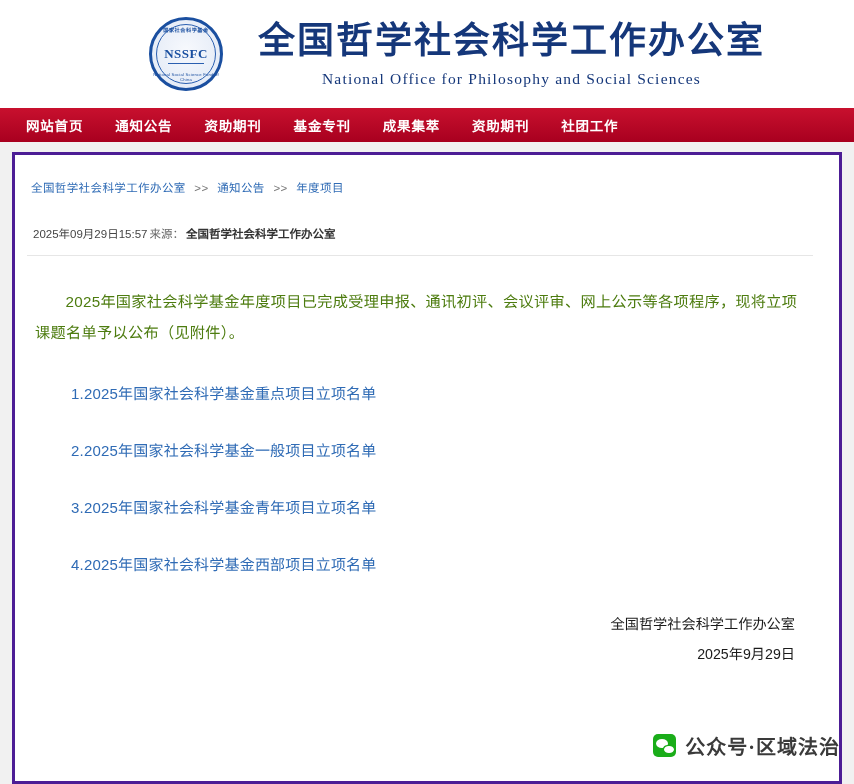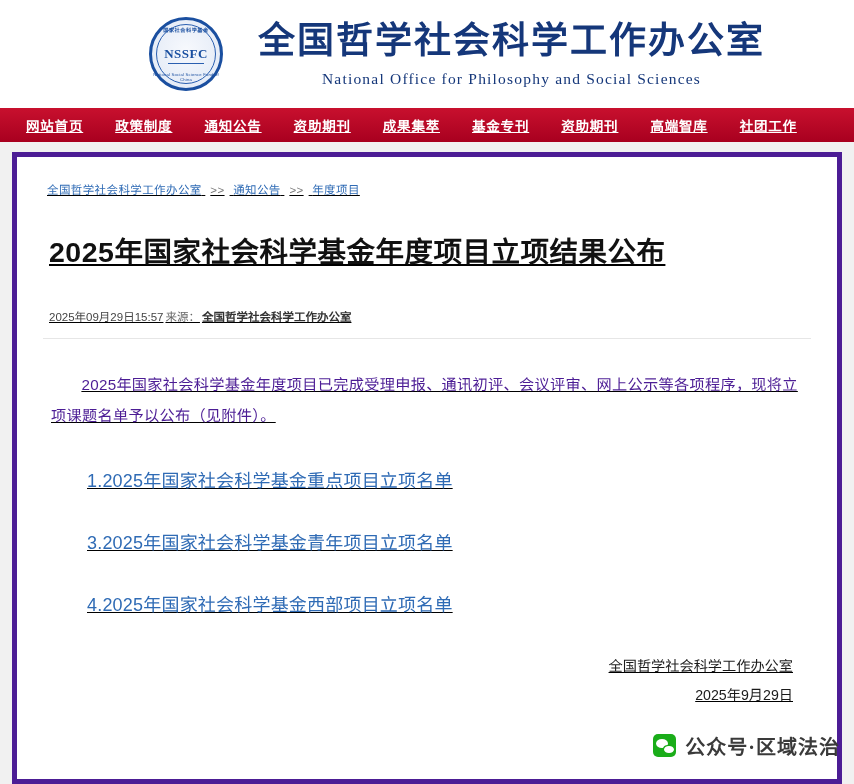--- a/index.html
+++ b/index.html
@@ -94,37 +94,35 @@
   .nav-item {
     color: #ffffff;
     font-size: 13.5px;
     font-weight: bold;
     display: flex;
     align-items: center;
     padding: 0 16px;
     letter-spacing: .8px;
     white-space: nowrap;
     cursor: pointer;
-    text-decoration: underline;
   }
 
   
   .content-wrap {
     background: #f1f1f1;
     padding: 10px 12px 0 12px;
     height: calc(784px - 108px - 34px);
   }
   .card {
     background: #ffffff;
-    border: 5px solid #4c1d95;
+    border: 3px solid #4c1d95;
     height: 100%;
-    padding: 18px 26px 0 26px;
+    padding: 18px 26px 0 12px;
     position: relative;
     overflow: hidden;
-    text-decoration: underline;
   }
   .breadcrumb {
     font-size: 11.5px;
     color: #2f6bb5;
     padding: 6px 0 12px 4px;
     letter-spacing: .4px;
   }
   .breadcrumb .sep { color: #777; margin: 0 5px; }
   .breadcrumb a { color: #2f6bb5; text-decoration: none; cursor: pointer; }
 
@@ -146,39 +144,39 @@
     align-items: baseline;
     gap: 2px;
   }
   .meta-source-label { color: #666; text-align: right; }
   .meta-source-value { color: #333; font-weight: bold; }
 
   .body-text {
     padding: 30px 8px 0 8px;
     font-size: 15.2px;
     line-height: 2.05;
-    color: #4c1d95;
+    color: #4d7c0f;
     letter-spacing: .3px;
   }
   .body-text p { margin: 0 0 18px 0; }
   .indent { text-indent: 2em; }
 
   .attach-label {
     padding: 12px 8px 0 8px;
     font-size: 15.2px;
     color: #1b1b1b;
     text-indent: 0.3em;
   }
   .attach-list {
     padding: 16px 8px 0 8px;
   }
   .attach-item {
     display: block;
     color: #2f6bb5;
-    font-size: 18px;
+    font-size: 15px;
     text-decoration: none;
     margin: 0 0 36px 36px;
     cursor: pointer;
     letter-spacing: .2px;
   }
 
   .signature {
     text-align: right;
     font-size: 14.2px;
     color: #1b1b1b;
@@ -240,57 +238,55 @@
       <div class="emb-bot">National Social Science Fund of China</div>
     </div>
     <div class="title-block">
       <div class="site-title-cn">全国哲学社会科学工作办公室</div>
       <div class="site-title-en">National Office for Philosophy and Social Sciences</div>
     </div>
   </div>
 
   <div class="navbar">
     <div class="nav-item">网站首页</div>
-    <div class="nav-item">政策制度</div>
     <div class="nav-item">通知公告</div>
     <div class="nav-item">资助期刊</div>
+    <div class="nav-item">基金专刊</div>
     <div class="nav-item">成果集萃</div>
-    <div class="nav-item">基金专刊</div>
     <div class="nav-item">资助期刊</div>
-    <div class="nav-item">高端智库</div>
     <div class="nav-item">社团工作</div>
 
   </div>
 
   <div class="content-wrap">
     <div class="card">
 
       <div class="breadcrumb">
         <a>全国哲学社会科学工作办公室</a>
         <span class="sep">&gt;&gt;</span>
         <a>通知公告</a>
         <span class="sep">&gt;&gt;</span>
         <a>年度项目</a>
       </div>
 
-      <h1 class="article-title">2025年国家社会科学基金年度项目立项结果公布</h1>
 
       <div class="meta-row">
         <span>2025年09月29日15:57</span>
         <span class="meta-source-label">来源：</span>
         <span class="meta-source-value">全国哲学社会科学工作办公室</span>
       </div>
 
       <div class="body-text">
         <p class="indent">2025年国家社会科学基金年度项目已完成受理申报、通讯初评、会议评审、网上公示等各项程序，现将立项课题名单予以公布（见附件）。</p>
       </div>
 
 
       <div class="attach-list">
         <a class="attach-item">1.2025年国家社会科学基金重点项目立项名单</a>
+        <a class="attach-item">2.2025年国家社会科学基金一般项目立项名单</a>
         <a class="attach-item">3.2025年国家社会科学基金青年项目立项名单</a>
         <a class="attach-item">4.2025年国家社会科学基金西部项目立项名单</a>
       </div>
 
       <div class="signature">
         <div>全国哲学社会科学工作办公室</div>
         <div>2025年9月29日</div>
       </div>
 
     </div>

